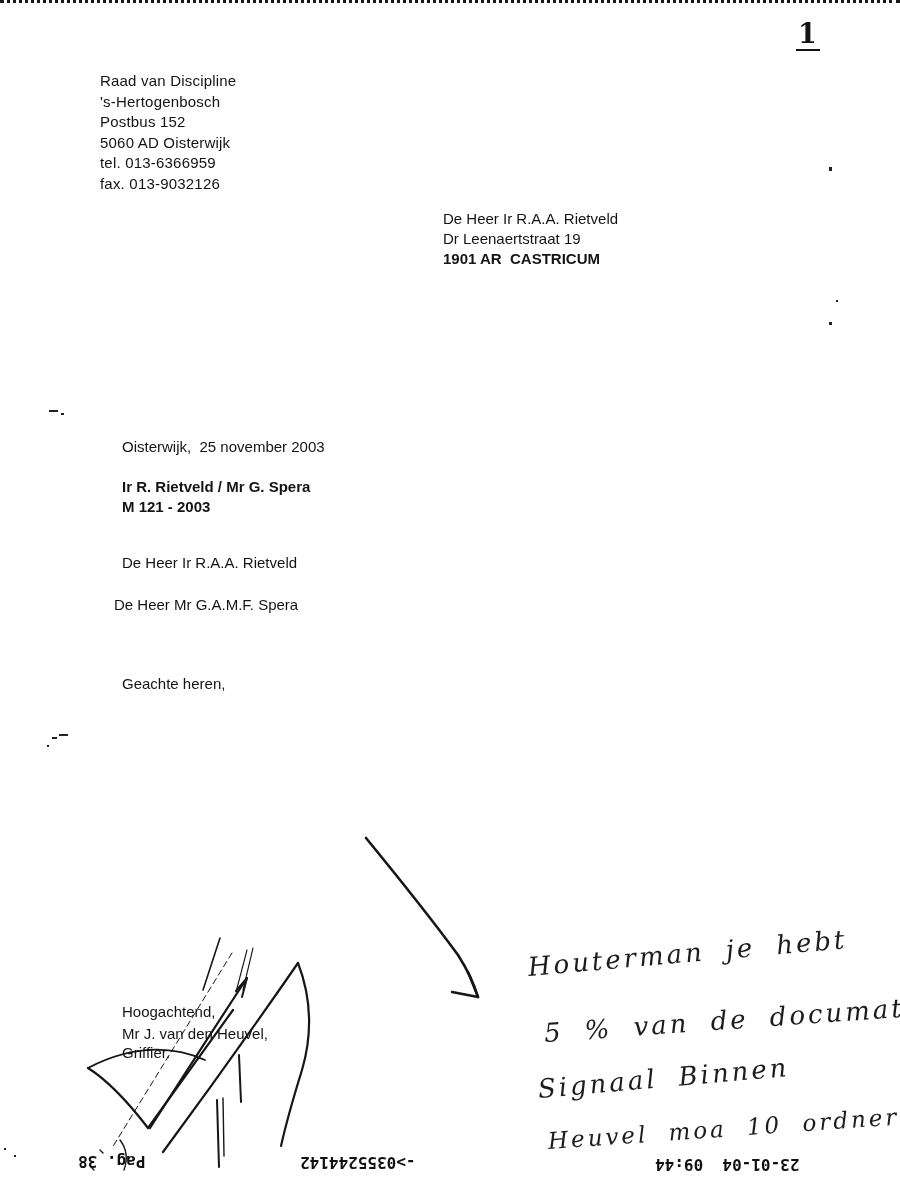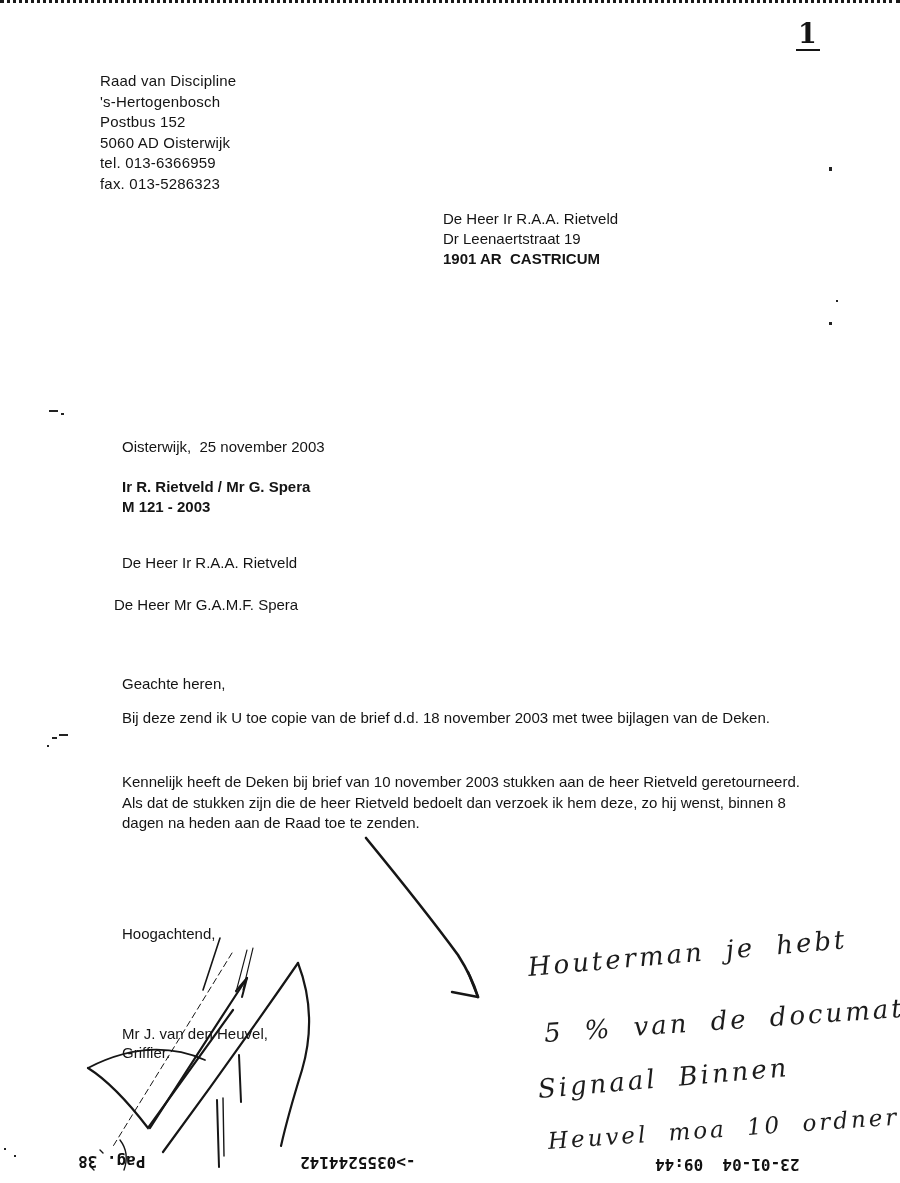--- a/index.html
+++ b/index.html
@@ -56,45 +56,43 @@
 <div class="page">
 
   <div class="abs pagenum" style="left:796px;top:18px;">1</div>
 
   <div class="abs letterhead" style="left:100px;top:71px;">
     <div>Raad van Discipline</div>
     <div>'s-Hertogenbosch</div>
     <div>Postbus 152</div>
     <div>5060 AD Oisterwijk</div>
     <div>tel. 013-6366959</div>
-    <div>fax. 013-5286323</div>
+    <div>fax. 013-9032126</div>
   </div>
 
   <div class="abs recipient" style="left:443px;top:209px;">
     <div>De Heer Ir R.A.A. Rietveld</div>
     <div>Dr Leenaertstraat 19</div>
     <div class="pre" style="font-weight:600;">1901 AR  CASTRICUM</div>
   </div>
 
   <div class="abs txt pre" style="left:122px;top:437px;">Oisterwijk,  25 november 2003</div>
 
   <div class="abs" style="left:122px;top:477px;">
     <div class="txt bold" style="line-height:19.5px;">Ir R. Rietveld / Mr G. Spera</div>
     <div class="txt bold" style="line-height:19.5px;">M 121 - 2003</div>
   </div>
 
   <div class="abs txt" style="left:122px;top:553px;">De Heer Ir R.A.A. Rietveld</div>
   <div class="abs txt" style="left:114px;top:595px;">De Heer Mr G.A.M.F. Spera</div>
 
   <div class="abs txt" style="left:122px;top:674px;">Geachte heren,</div>
 
-  <div class="abs para" style="left:122px;top:708px;">Bij deze zend ik U toe copie van de brief d.d. 18 november 2003 met twee bijlagen van de Deken.</div>
-  <div class="abs para" style="left:122px;top:772px;">Kennelijk heeft de Deken bij brief van 10 november 2003 stukken aan de heer Rietveld geretourneerd. Als dat de stukken zijn die de heer Rietveld bedoelt dan verzoek ik hem deze, zo hij wenst, binnen 8 dagen na heden aan de Raad toe te zenden.</div>
 
-  <div class="abs txt" style="left:122px;top:924px;">Hoogachtend,</div>
+  <div class="abs txt" style="left:122px;top:1002px;">Hoogachtend,</div>
   <div class="abs" style="left:122px;top:1024px;">
     <div class="txt" style="line-height:19px;">Mr J. van den Heuvel,</div>
     <div class="txt" style="line-height:19px;">Griffier.</div>
   </div>
 
   <div class="abs hw" style="left:528px;top:952px;transform:rotate(-5deg);">Houterman je hebt</div>
   <div class="abs hw" style="left:544px;top:1018px;transform:rotate(-4deg);">5 % van de documat</div>
   <div class="abs hw" style="left:538px;top:1074px;transform:rotate(-5deg);">Signaal Binnen</div>
   <div class="abs hw" style="left:548px;top:1128px;font-size:23px;transform:rotate(-4deg);">Heuvel moa 10 ordners.</div>
 

